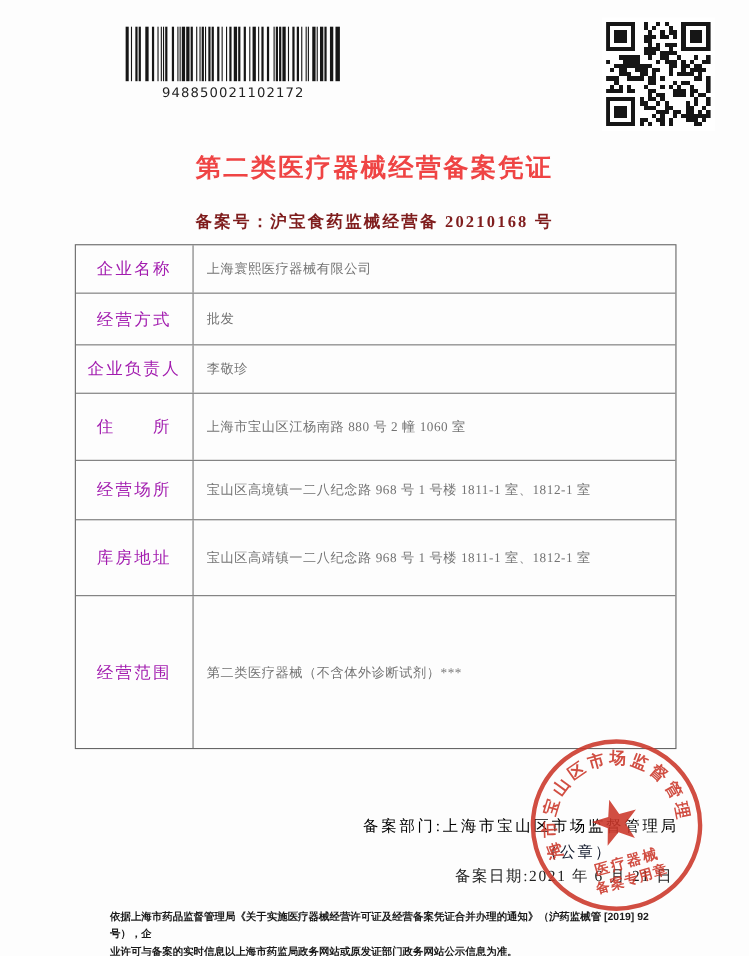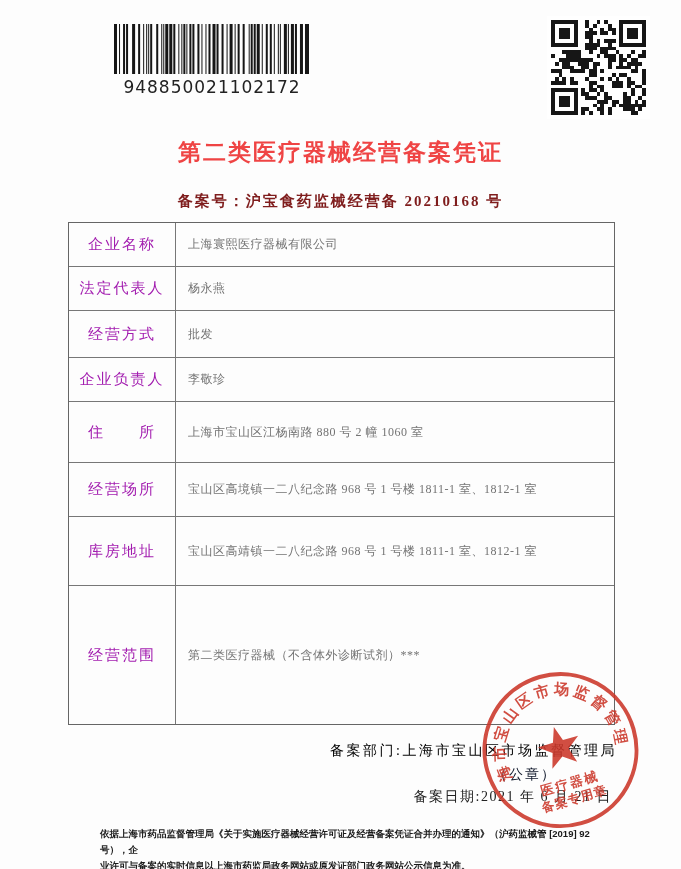--- a/index.html
+++ b/index.html
@@ -8,21 +8,21 @@
     background:#fdfdfd;overflow:hidden;
     font-family:"Liberation Serif","DejaVu Serif",serif;
     color:#2b2b2b;
   }
   
   .barcode-wrap{position:absolute;left:114px;top:24px;width:196px;}
   .barcode-wrap svg{display:block;width:196px;height:50px;}
   .barcode-num{
     text-align:center;margin-top:3px;
     font-family:"DejaVu Sans","Liberation Sans",sans-serif;
-    font-size:17px;letter-spacing:1px;color:#222;
+    font-size:12px;letter-spacing:1px;color:#222;
   }
   
   .qr-wrap{position:absolute;left:547px;top:16px;width:103px;height:103px;background:#fff;padding:4px;box-sizing:border-box;}
   .qr-wrap svg{display:block;width:95px;height:95px;shape-rendering:crispEdges;}
   
   .title{
     position:absolute;left:0;top:137px;width:100%;
     text-align:center;font-size:23px;font-weight:bold;
     letter-spacing:2px;color:#ef4444;
   }
@@ -445,24 +445,20 @@
 </div>
 
 <div class="title">第二类医疗器械经营备案凭证</div>
 <div class="subtitle">备案号：沪宝食药监械经营备 20210168 号</div>
 
 <div class="info-table">
   <div class="trow h44">
     <div class="tlabel">企业名称</div>
     <div class="tvalue">上海寰熙医疗器械有限公司</div>
   </div>
-  <div class="trow h44">
-    <div class="tlabel">法定代表人</div>
-    <div class="tvalue">杨永燕</div>
-  </div>
   <div class="trow h46">
     <div class="tlabel">经营方式</div>
     <div class="tvalue">批发</div>
   </div>
   <div class="trow h44">
     <div class="tlabel">企业负责人</div>
     <div class="tvalue">李敬珍</div>
   </div>
   <div class="trow h60">
     <div class="tlabel">住　　所</div>

